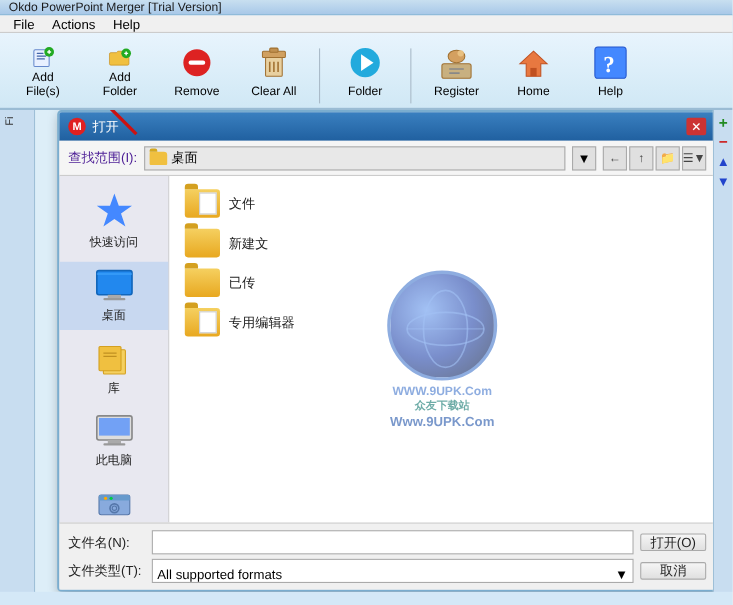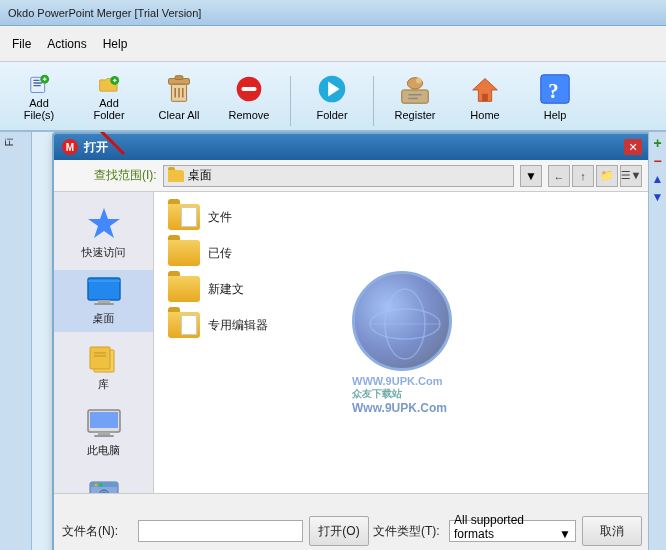--- a/index.html
+++ b/index.html
@@ -9,35 +9,35 @@
       background: #d4e8f7;
       font-family: 'Microsoft YaHei', SimSun, Arial, sans-serif;
       font-size: 12px;
       overflow: hidden;
       position: relative;
     }
 
     
     .title-bar {
       background: linear-gradient(to bottom, #c8dff0, #a8c8e8);
-      height: 26px;
+      height: 14px;
       display: flex;
       align-items: center;
       padding: 0 8px;
       border-bottom: 1px solid #7aadcf;
     }
     .title-bar-text {
       font-size: 11px;
       color: #1a1a1a;
     }
 
     
     .menu-bar {
       background: #f0f0f0;
-      height: 36px;
+      height: 16px;
       display: flex;
       align-items: center;
       padding: 0 4px;
       border-bottom: 1px solid #ccc;
     }
     .menu-item {
       padding: 2px 8px;
       font-size: 12px;
       cursor: pointer;
       color: #000;
@@ -170,21 +170,21 @@
       align-items: center;
       justify-content: center;
       color: white;
       font-size: 10px;
       font-weight: bold;
       margin-right: 6px;
     }
     .dialog-title-text {
       color: white;
       font-size: 12px;
-      font-weight: bold;
+      font-weight: normal;
       flex: 1;
     }
     .dialog-close-btn {
       width: 18px;
       height: 16px;
       background: #cc3333;
       border-radius: 2px;
       display: flex;
       align-items: center;
       justify-content: center;
@@ -198,23 +198,22 @@
       background: #f5f5f5;
       height: 32px;
       display: flex;
       align-items: center;
       padding: 0 8px;
       border-bottom: 1px solid #ccc;
       gap: 6px;
     }
     .dialog-toolbar-label {
       font-size: 12px;
-      color: #4d7c0f;
+      color: #4c1d95;
       white-space: nowrap;
-      margin-left: 32px;
     }
     .dialog-location-box {
       flex: 1;
       height: 22px;
       background: #e8e8e8;
       border: 1px solid #aaa;
       display: flex;
       align-items: center;
       padding: 0 4px;
       font-size: 12px;
@@ -307,21 +306,21 @@
       position: relative;
     }
 
     
     .watermark {
       position: absolute;
       top: 50%;
       left: 50%;
       transform: translate(-50%, -50%);
       opacity: 0.6;
-      text-align: left;
+      text-align: center;
       pointer-events: none;
       z-index: 5;
     }
     .watermark-globe {
       width: 100px;
       height: 100px;
       border-radius: 50%;
       background: radial-gradient(circle at 35% 35%, #6699ee, #2244aa, #001133);
       border: 3px solid #4477cc;
       position: relative;
@@ -396,23 +395,23 @@
 
     
     .dialog-file-list::-webkit-scrollbar { width: 8px; }
     .dialog-file-list::-webkit-scrollbar-track { background: #f0f0f0; }
     .dialog-file-list::-webkit-scrollbar-thumb { background: #aac; border-radius: 4px; }
 
     
     .dialog-footer {
       background: #f0f0f0;
       border-top: 1px solid #ccc;
-      padding: 22px 8px;
-      display: flex;
-      flex-direction: row;
+      padding: 6px 8px;
+      display: flex;
+      flex-direction: column;
       gap: 4px;
     }
     .footer-row {
       display: flex;
       align-items: center;
       gap: 6px;
     }
     .footer-label {
       font-size: 12px;
       color: #222;
@@ -433,21 +432,21 @@
       background: white;
       border: 1px solid #aaa;
       padding: 0 4px;
       font-size: 12px;
       display: flex;
       align-items: flex-end;
       justify-content: space-between;
     }
     .footer-btn {
       width: 60px;
-      height: 30px;
+      height: 16px;
       background: linear-gradient(to bottom, #f5f5f5, #e0e0e0);
       border: 1px solid #aaa;
       display: flex;
       align-items: center;
       justify-content: center;
       font-size: 12px;
       cursor: pointer;
       border-radius: 2px;
       color: #222;
     }
@@ -485,36 +484,36 @@
       <path d="M4 16 Q4 14 6 14 L14 14 L16 12 L30 12 Q32 12 32 14 L32 30 Q32 32 30 32 L6 32 Q4 32 4 30Z" fill="#f0c040" stroke="#c89020" stroke-width="1"></path>
       <circle cx="28" cy="15" r="7" fill="#22aa22"></circle>
       <rect x="25" y="14" width="6" height="2" rx="1" fill="white"></rect>
       <rect x="27" y="12" width="2" height="6" rx="1" fill="white"></rect>
     </svg>
     <span class="toolbar-btn-label">Add Folder</span>
   </div>
 
   <div class="toolbar-btn">
     <svg width="38" height="38" viewBox="0 0 38 38">
+      <circle cx="19" cy="19" r="13" fill="#dd2222"></circle>
+      <rect x="11" y="17" width="16" height="4" rx="2" fill="white"></rect>
+    </svg>
+    <span class="toolbar-btn-label">Remove</span>
+  </div>
+
+  <div class="toolbar-btn">
+    <svg width="38" height="38" viewBox="0 0 38 38">
       <rect x="8" y="8" width="22" height="6" rx="1" fill="#d0a060" stroke="#a07030" stroke-width="1"></rect>
       <rect x="11" y="14" width="16" height="18" rx="1" fill="#e8d0a0" stroke="#a07030" stroke-width="1"></rect>
       <line x1="15" y1="18" x2="15" y2="28" stroke="#a07030" stroke-width="1.5"></line>
       <line x1="19" y1="18" x2="19" y2="28" stroke="#a07030" stroke-width="1.5"></line>
       <line x1="23" y1="18" x2="23" y2="28" stroke="#a07030" stroke-width="1.5"></line>
       <rect x="15" y="5" width="8" height="4" rx="1" fill="#c09050" stroke="#a07030" stroke-width="1"></rect>
     </svg>
     <span class="toolbar-btn-label">Clear All</span>
-  </div>
-
-  <div class="toolbar-btn">
-    <svg width="38" height="38" viewBox="0 0 38 38">
-      <circle cx="19" cy="19" r="13" fill="#dd2222"></circle>
-      <rect x="11" y="17" width="16" height="4" rx="2" fill="white"></rect>
-    </svg>
-    <span class="toolbar-btn-label">Remove</span>
   </div>
 
   <div class="toolbar-separator"></div>
 
   <div class="toolbar-btn">
     <svg width="38" height="38" viewBox="0 0 38 38">
       <circle cx="19" cy="19" r="14" fill="#22aadd"></circle>
       <polygon points="15,11 27,19 15,27" fill="white"></polygon>
     </svg>
     <span class="toolbar-btn-label">Folder</span>
@@ -662,25 +661,25 @@
               <div class="watermark-text2">Www.9UPK.Com</div>
             </div>
           </div>
 
           <div class="file-item">
             <div class="folder-icon-with-doc"></div>
             <span class="file-item-label">文件</span>
           </div>
           <div class="file-item">
             <div class="folder-icon-lg"></div>
-            <span class="file-item-label">已传</span>
+            <span class="file-item-label">新建文</span>
           </div>
           <div class="file-item">
             <div class="folder-icon-lg"></div>
-            <span class="file-item-label">新建文</span>
+            <span class="file-item-label">已传</span>
           </div>
           <div class="file-item">
             <div class="folder-icon-with-doc"></div>
             <span class="file-item-label">专用编辑器</span>
           </div>
         </div>
       </div>
 
       <div class="dialog-footer">
         <div class="footer-row">

